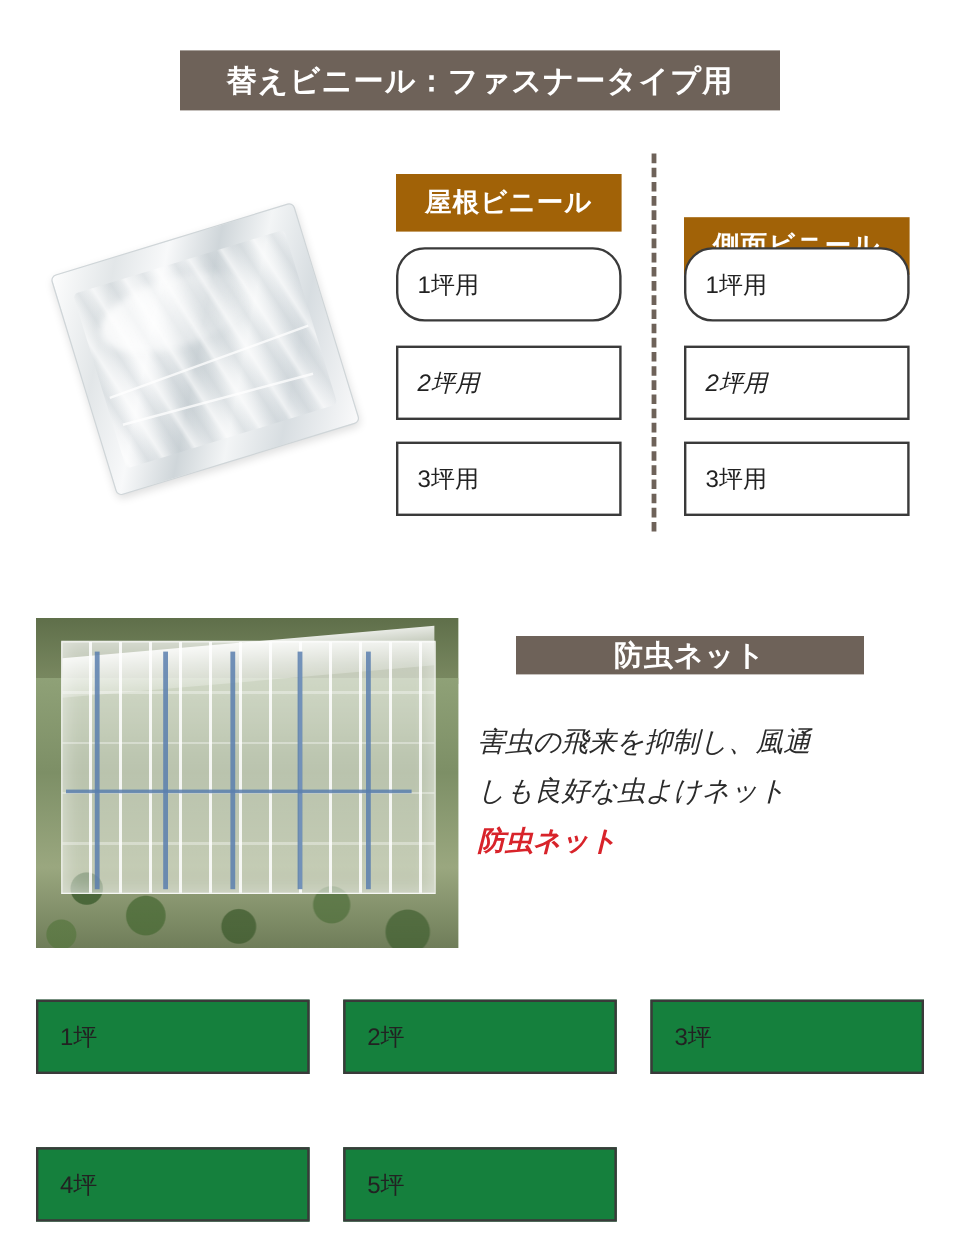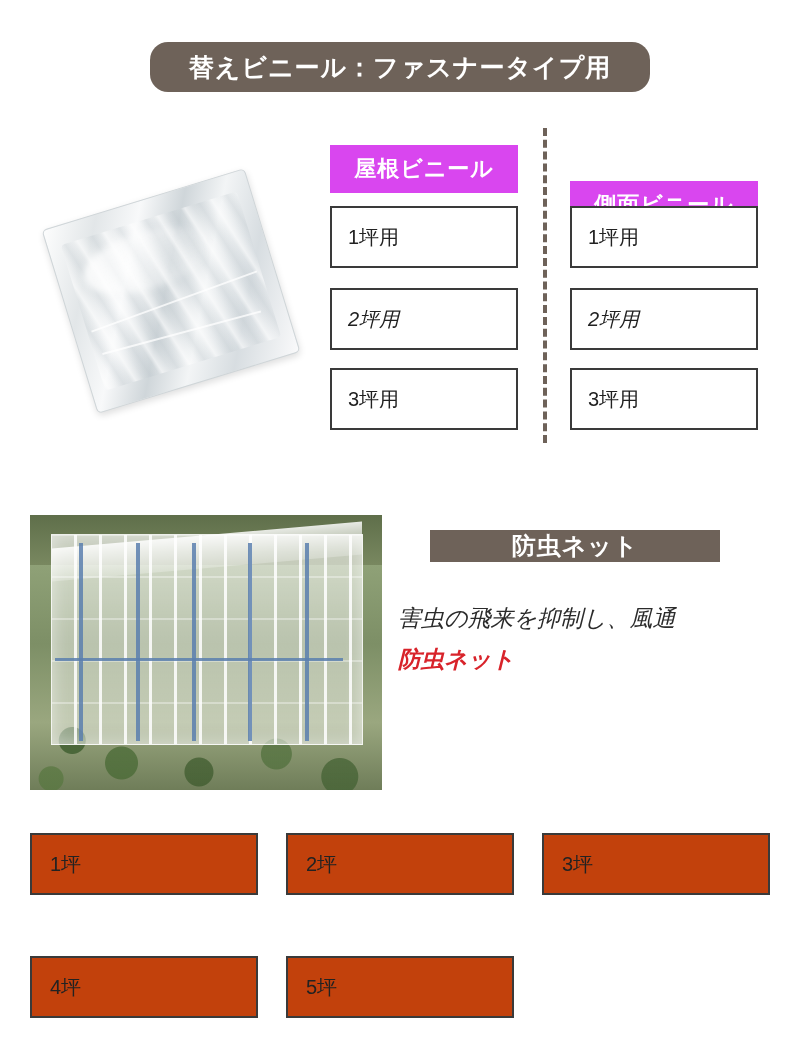--- a/index.html
+++ b/index.html
@@ -26,21 +26,20 @@
     letter-spacing: 1px;
     display: flex;
     align-items: center;
     justify-content: center;
   }
   #title-vinyl {
     left: 150px;
     top: 42px;
     width: 500px;
     height: 50px;
-    border-radius: 18px;
   }
 
   
   .vinyl-photo {
     position: absolute;
     left: 40px;
     top: 160px;
     width: 270px;
     height: 270px;
   }
@@ -81,21 +80,21 @@
     border-radius: 50%;
   }
   .vinyl-fold {
     position: absolute;
     background: rgba(255,255,255,0.75);
   }
 
   
   .col-head {
     position: absolute;
-    background: #d946ef;
+    background: #a16207;
     color: #ffffff;
     font-size: 22px;
     font-weight: bold;
     display: flex;
     align-items: center;
     justify-content: center;
     letter-spacing: 1px;
   }
   #head-roof { left: 330px; top: 145px; width: 188px; height: 48px; }
   #head-side { left: 570px; top: 145px; width: 188px; height: 48px; margin-top: 36px; }
@@ -117,21 +116,21 @@
     background: #ffffff;
     font-size: 20px;
     color: #222;
     display: flex;
     align-items: center;
     padding-left: 16px;
     box-sizing: border-box;
   }
   .roof-col { left: 330px; width: 188px; height: 62px; }
   .side-col { left: 570px; width: 188px; height: 62px; }
-  .row-1 { top: 206px; }
+  .row-1 { top: 206px; border-radius: 24px; }
   .row-2 { top: 288px; font-style: italic; }
   .row-3 { top: 368px; }
 
   
   .net-photo {
     position: absolute;
     left: 30px;
     top: 515px;
     width: 352px;
     height: 275px;
@@ -212,21 +211,21 @@
   }
   .net-desc .warn {
     color: #d8232a;
     font-weight: bold;
   }
 
   
   .size-box {
     position: absolute;
     border: 2px solid #3a3a3a;
-    background: #c2410c;
+    background: #15803d;
     width: 228px;
     height: 62px;
     font-size: 20px;
     color: #222;
     display: flex;
     align-items: center;
     padding-left: 18px;
     box-sizing: border-box;
   }
   .size-c1 { left: 30px; }
@@ -270,20 +269,21 @@
   <div class="net-pole" style="left:46%;top:10%;height:72%;"></div>
   <div class="net-pole" style="left:62%;top:10%;height:72%;"></div>
   <div class="net-pole" style="left:78%;top:10%;height:72%;"></div>
   <div class="net-pole" style="left:7%;top:52%;height:3px;width:82%;"></div>
 </div>
 
 <div class="section-title-bar" id="title-net">防虫ネット</div>
 
 <div class="net-desc">
   <div>害虫の飛来を抑制し、風通</div>
+  <div>しも良好な虫よけネット</div>
   <div class="warn">防虫ネット</div>
 </div>
 
 <div class="size-box size-c1 size-r1">1坪</div>
 <div class="size-box size-c2 size-r1">2坪</div>
 <div class="size-box size-c3 size-r1">3坪</div>
 <div class="size-box size-c1 size-r2">4坪</div>
 <div class="size-box size-c2 size-r2">5坪</div>
 
 </body></html>

